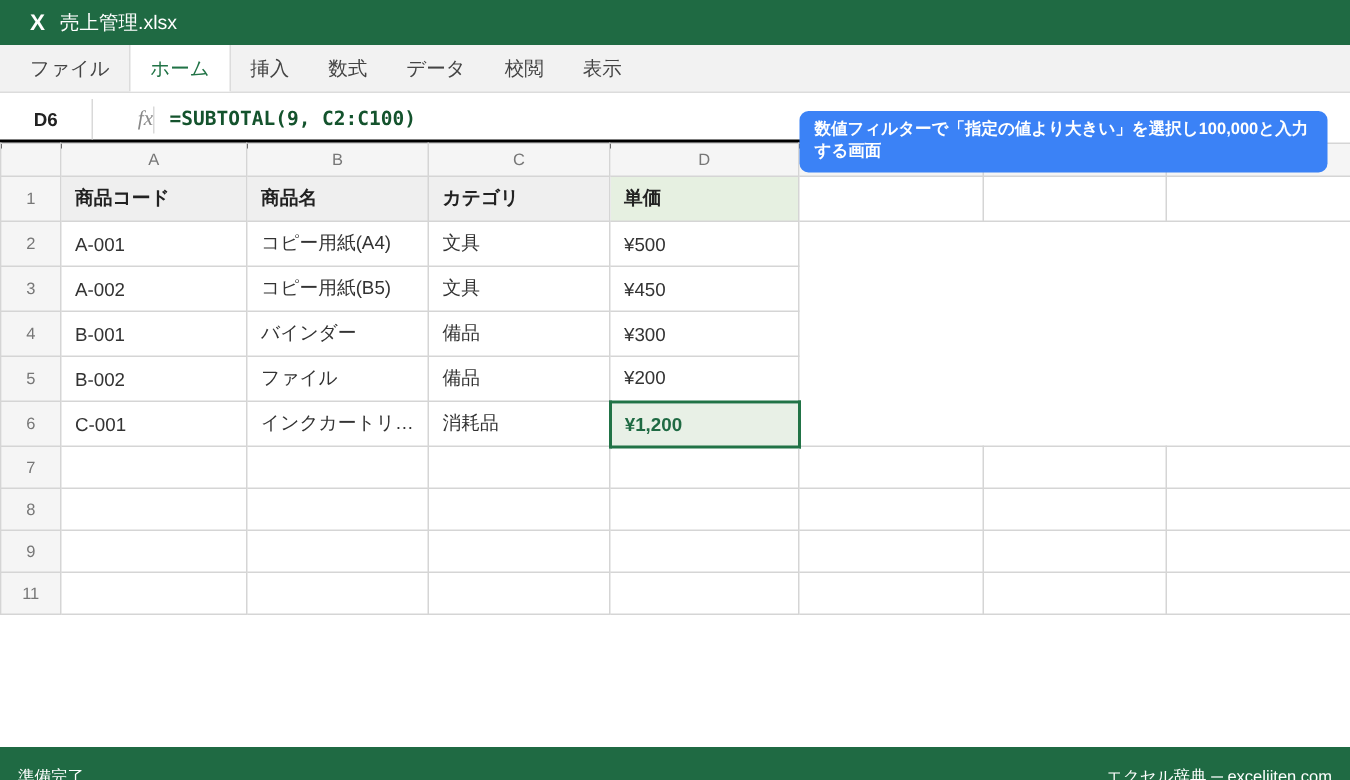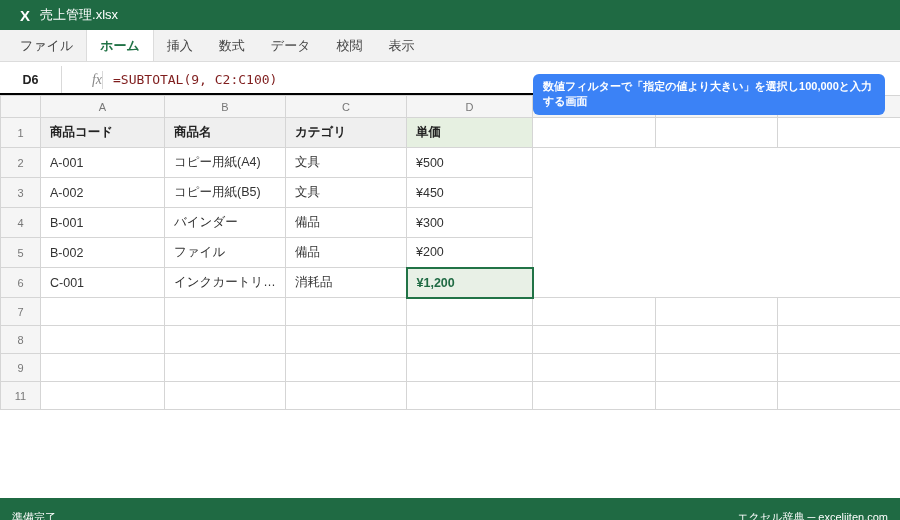--- a/index.html
+++ b/index.html
@@ -12,35 +12,35 @@
     background:#1f6a43; color:#fff; display:flex; align-items:center;
     padding-left:20px; font-size:13px; }
   .titlebar .xicon { font-weight:bold; font-size:15px; margin-right:10px; }
 
   
   .menubar { position:absolute; left:0; top:30px; width:900px; height:32px;
     background:#f2f2f2; border-bottom:1px solid #dcdcdc; display:flex;
     align-items:stretch; padding-left:7px; }
   .tab { display:flex; align-items:center; padding:0 13px; font-size:13px;
     color:#444; cursor:default; }
-  .tab.active { background:#fff; color:#217346; font-weight:bold;
+  .tab.active { background:#fff; color:#217346; font-weight:normal;
     border-left:1px solid #dcdcdc; border-right:1px solid #dcdcdc; }
 
   
   .formulabar { position:absolute; left:0; top:66px; width:768px; height:33px;
     background:#fff; border-bottom:6px solid #000000; display:flex;
     align-items:center; }
   .namebox { width:62px; height:100%; display:flex; align-items:center;
     justify-content:center; font-size:12.5px; font-weight:bold; color:#222;
     border-right:1px solid #d9d9d9; }
   .fx { width:40px; text-align:right; font-family:"Liberation Serif", serif;
     font-style:italic; color:#888; font-size:14px; }
   .fsep { width:1px; height:18px; background:#d9d9d9; margin-right:10px; }
   .formula { font-family:"DejaVu Sans Mono", monospace; font-size:13px;
-    color:#7f1d1d; }
+    color:#14532d;font-weight:bold; }
 
   
   .tooltip { position:absolute; left:533px; top:74px; width:352px;
     background:#3b82f6; color:#fff; font-size:11px; font-weight:bold;
     line-height:1.4; padding:5px 10px; border-radius:6px; z-index:50; }
 
   
   table.grid { position:absolute; left:0; top:95px; width:900px;
     border-collapse:collapse; table-layout:fixed; }
   .grid th, .grid td { overflow:hidden; white-space:nowrap; }

